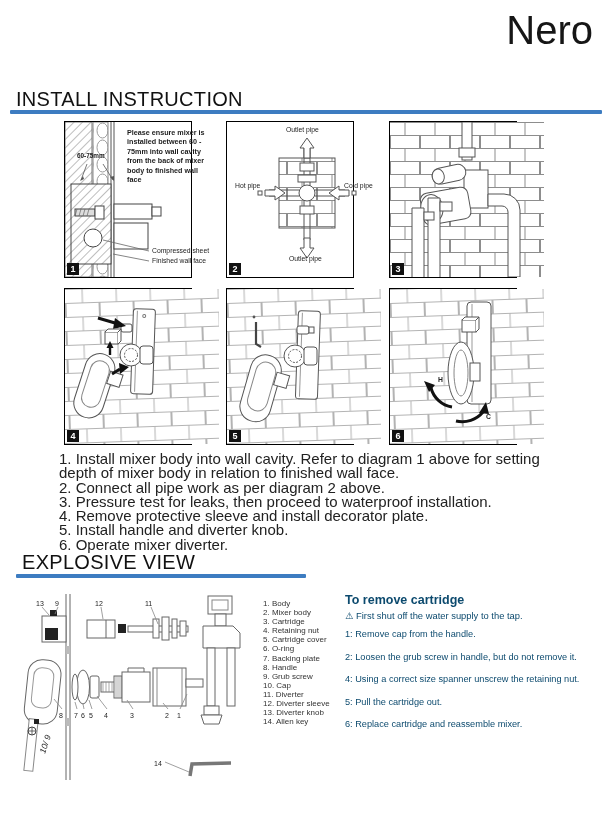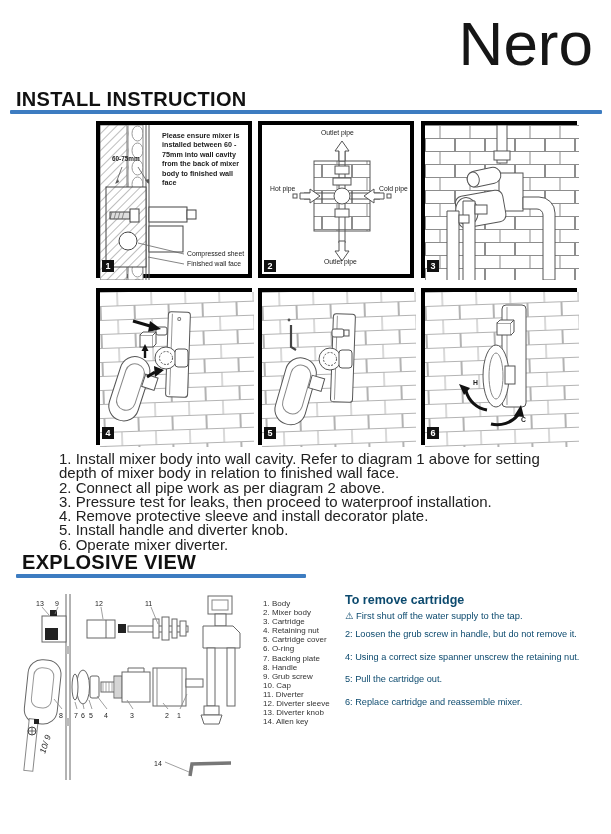--- a/index.html
+++ b/index.html
@@ -2,27 +2,27 @@
 <html><head>
 <meta charset="utf-8">
 <style>
   html,body{margin:0;padding:0;}
   body{
     width:611px;height:834px;position:relative;background:#fff;overflow:hidden;
     font-family:"Liberation Sans","DejaVu Sans",sans-serif;color:#222;
   }
   .abs{position:absolute;}
   
-  #logo{position:absolute;top:8px;right:18px;font-size:62px;font-weight:400;
+  #logo{position:absolute;top:8px;right:18px;font-size:40px;font-weight:400;
         letter-spacing:0px;color:#161616;}
   
-  .sec-title{position:absolute;font-size:20px;font-weight:bold;color:#111;letter-spacing:.3px;}
+  .sec-title{position:absolute;font-size:20px;font-weight:normal;color:#111;letter-spacing:.3px;}
   .rule{position:absolute;height:4px;background:#3d7cc1;border-radius:1px;}
   
-  .panel{position:absolute;width:156px;height:157px;border:4px solid #000000;background:#fff;box-sizing:border-box;margin-left:32px;}
+  .panel{position:absolute;width:128px;height:157px;border:1px solid #000000;background:#fff;box-sizing:border-box;}
   .panel svg{position:absolute;left:0;top:0;}
   .badge{position:absolute;left:2px;bottom:2px;width:12px;height:12px;background:#111;
          color:#fff;font-size:9px;font-weight:bold;text-align:center;line-height:12px;}
   .plabel{position:absolute;font-size:6.8px;color:#222;white-space:nowrap;}
   .note{position:absolute;left:62px;top:6px;width:86px;font-size:7.2px;font-weight:bold;
         line-height:9.4px;color:#1c1c1c;}
   
   #steps{position:absolute;left:59px;top:452px;width:512px;font-size:15px;line-height:14.3px;color:#222;}
   
   #parts{position:absolute;left:263px;top:599px;font-size:8px;line-height:9.1px;color:#333;}
@@ -355,17 +355,18 @@
   <div>13. Diverter knob</div>
   <div>14. Allen key</div>
 </div>
 
 <div id="remove">
   <div class="rc-title">To remove cartridge</div>
   <div class="rc-warn">
     <span>⚠</span>
     <span>First shut off the water supply to the tap.</span>
   </div>
+  <div class="rc-step">1: Remove cap from the handle.</div>
   <div class="rc-step">2: Loosen the grub screw in handle, but do not remove it.</div>
   <div class="rc-step">4: Using a correct size spanner unscrew the retaining nut.</div>
   <div class="rc-step">5: Pull the cartridge out.</div>
   <div class="rc-step">6: Replace cartridge and reassemble mixer.</div>
 </div>
 
 </body></html>

